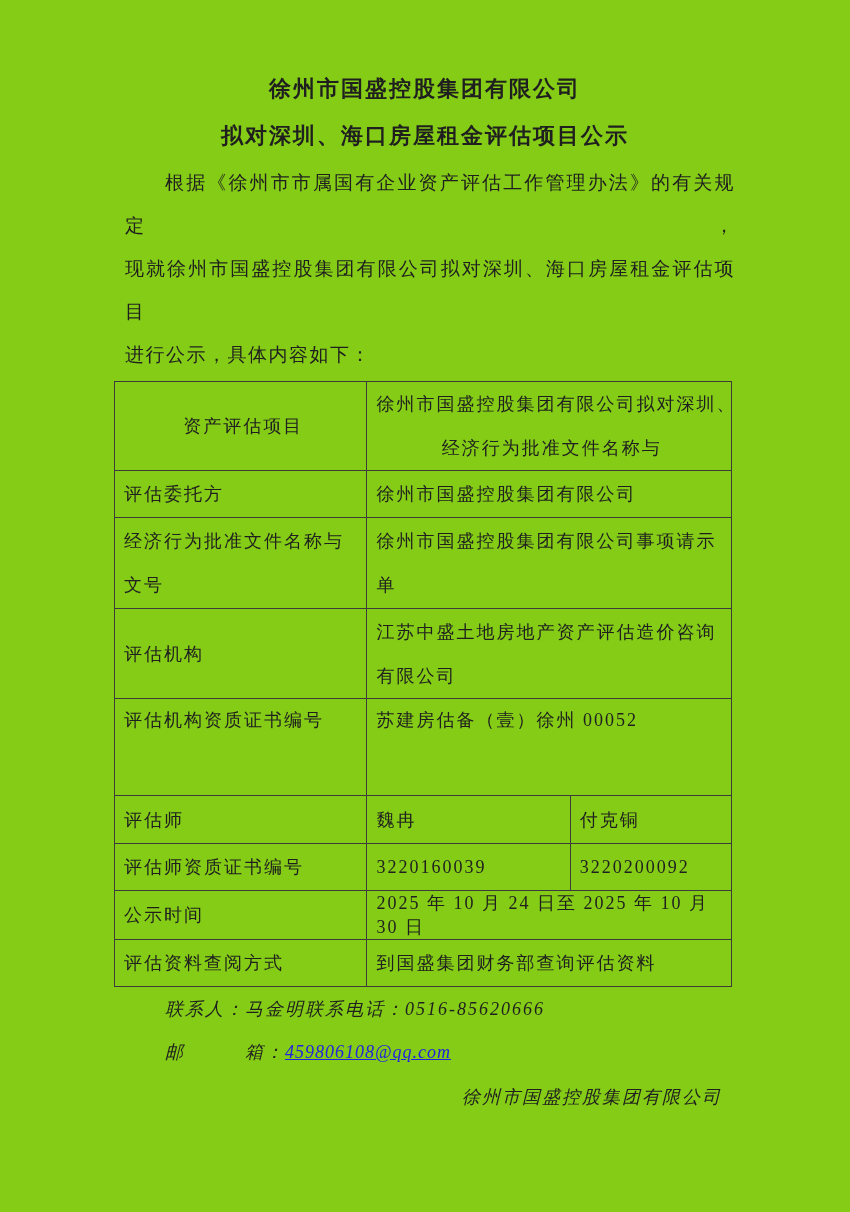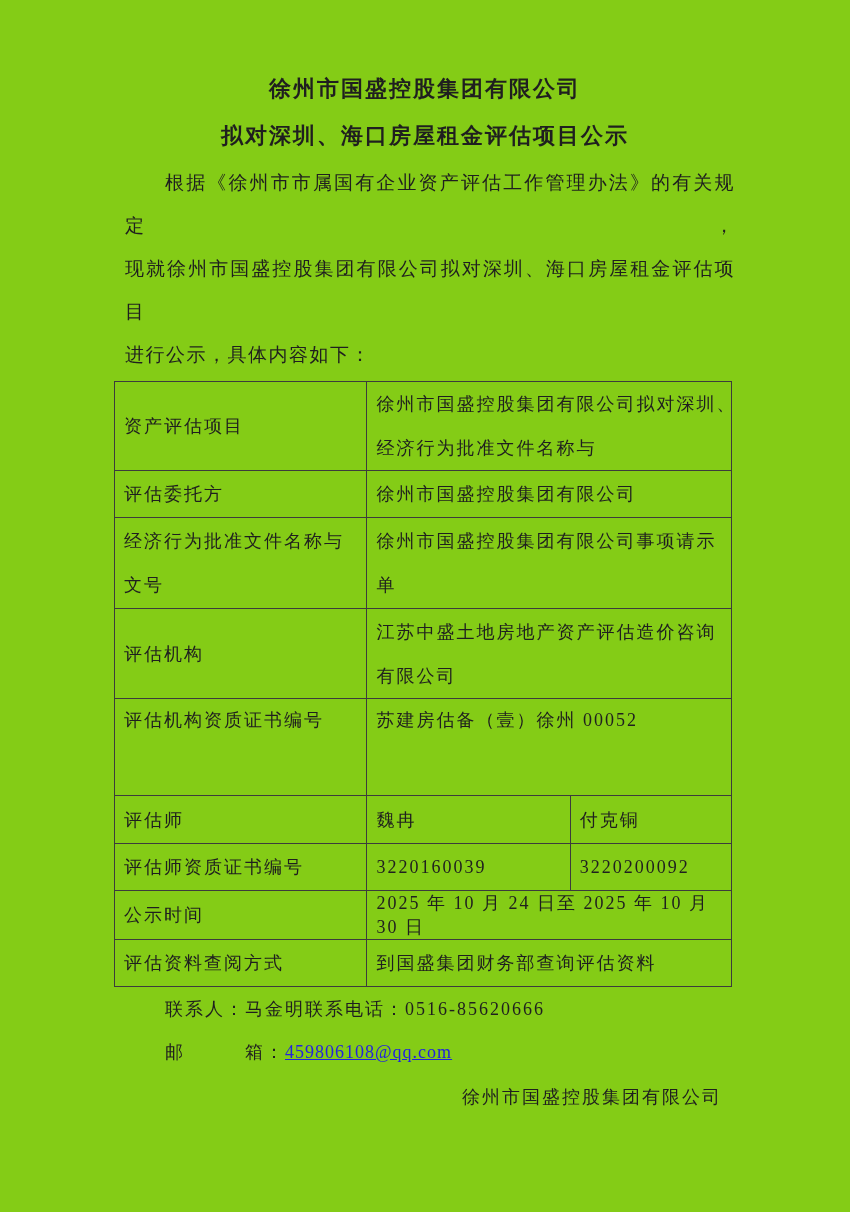--- a/index.html
+++ b/index.html
@@ -23,26 +23,26 @@
   table.notice {
     border-collapse:collapse; table-layout:fixed;
     margin:5px 0 0 114px; width:618px;
     font-size:18px; letter-spacing:2px; color:#1f1f1f;
   }
   table.notice td {
     border:1px solid #3c3c3c; vertical-align:middle;
     padding:0 4px 0 9px; overflow:hidden;
   }
   table.notice td .cline { line-height:44px; white-space:nowrap; }
-  tr.r1 td{ height:86px; } tr.r2 td{ height:46px;margin-top:42px; } tr.r3 td{ height:90px; }
+  tr.r1 td{ height:86px;text-align:center; } tr.r2 td{ height:46px;margin-top:42px; } tr.r3 td{ height:90px; }
   tr.r4 td{ height:89px; } tr.r5 td{ height:87px; vertical-align:top; padding-top:9px; }
   tr.r6 td{ height:47px; } tr.r7 td{ height:46px; } tr.r8 td{ height:46px; }
   tr.r9 td{ height:46px; } tr.r10 td{ height:47px; }
   td.center { padding:0; }
-  .footer-line { font-size:18px; letter-spacing:2px; line-height:26px; }
+  .footer-line { font-size:18px; letter-spacing:2px; line-height:26px;font-style:italic; }
   .contact { margin:9px 0 0 165px; }
   .email { margin:17px 0 0 165px; }
   .email-link { color:#2323dd; text-decoration:underline; letter-spacing:1px; }
   .signature { margin-top:19px; text-align:right; padding-right:128px; }
 </style>
 </head>
 <body>
 
 <div class="page">
 

